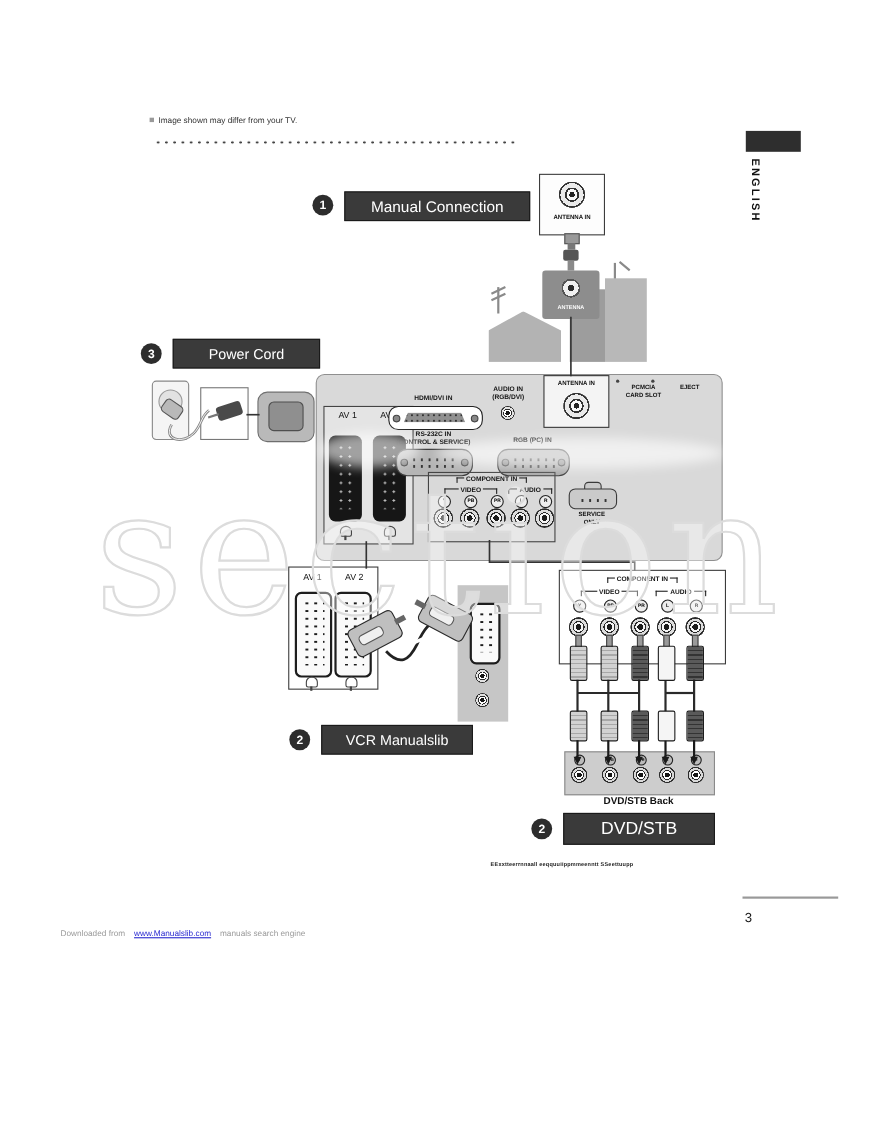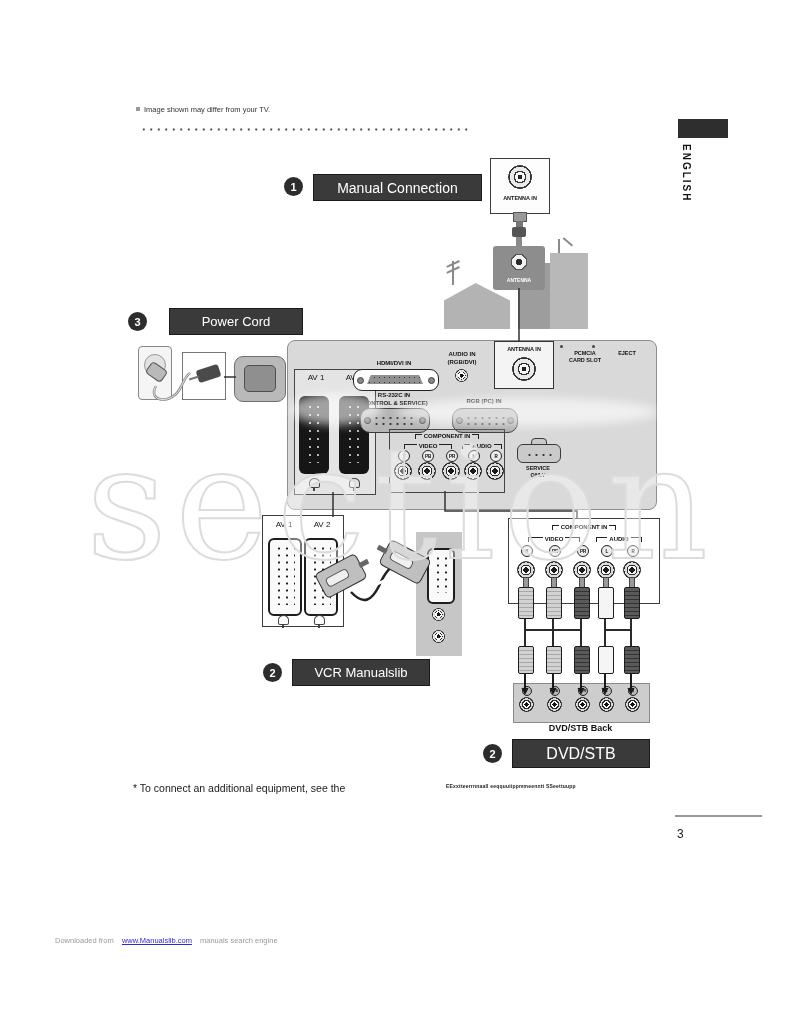--- a/index.html
+++ b/index.html
@@ -81,21 +81,21 @@
   <div class="abs" style="left:124px;top:6px;width:12px;height:1.5px;background:#8a8a8a;transform:rotate(40deg);"></div>
   <div class="abs" style="left:112px;top:18px;width:38px;height:76px;background:#b8b8b8;"></div>
 </div>
 
 <div class="abs" style="left:493px;top:246px;width:52px;height:44px;background:#8d8d8d;border-radius:3px;z-index:2;">
   <div class="abs" style="left:16px;top:6px;width:20px;height:20px;border-radius:50%;background:radial-gradient(circle,#2a2a2a 0 3px,#f0f0f0 3px 7px,#555 7px 8.5px,rgba(0,0,0,0) 8.5px);"></div>
   <div class="abs" style="left:0;top:31px;width:52px;text-align:center;font-size:5px;font-weight:bold;color:#fff;">ANTENNA</div>
 </div>
 
 <div class="abs num-circle" style="left:128px;top:312px;">3</div>
-<div class="abs hdr-box" style="left:169px;top:308px;width:132px;height:25px;font-size:13px;">Power Cord</div>
+<div class="abs hdr-box" style="left:157px;top:308px;width:132px;height:25px;font-size:13px;">Power Cord</div>
 
 <div class="abs" style="left:138px;top:346px;width:32px;height:52px;background:#f5f5f5;border:1.5px solid #888;border-radius:4px;z-index:3;">
   <div class="abs" style="left:5px;top:7px;width:20px;height:20px;border-radius:50%;background:#e2e2e2;border:1px solid #999;"></div>
   <div class="abs" style="left:8px;top:18px;width:17px;height:12px;background:#b9b9b9;border:1px solid #555;border-radius:4px;transform:rotate(35deg);"></div>
 </div>
 <div class="abs" style="left:182px;top:352px;width:42px;height:46px;background:#fff;border:1px solid #777;z-index:3;">
   <div class="abs" style="left:14px;top:14px;width:23px;height:13px;background:#4a4a4a;border-radius:3px;transform:rotate(-18deg);"></div>
   <div class="abs" style="left:6px;top:24px;width:10px;height:2px;background:#777;transform:rotate(-18deg);"></div>
 </div>
 <div class="abs" style="left:234px;top:356px;width:50px;height:44px;background:#b9b9b9;border:1.5px solid #6e6e6e;border-radius:9px;z-index:3;">
@@ -329,29 +329,28 @@
   <polygon points="549.5,688 556.5,688 553,695" fill="#1a1a1a"></polygon>
   <line x1="581" y1="672" x2="581" y2="689" stroke="#1a1a1a" stroke-width="2"></line>
   <polygon points="577.5,688 584.5,688 581,695" fill="#1a1a1a"></polygon>
   <line x1="605" y1="672" x2="605" y2="689" stroke="#1a1a1a" stroke-width="2"></line>
   <polygon points="601.5,688 608.5,688 605,695" fill="#1a1a1a"></polygon>
   <line x1="631" y1="672" x2="631" y2="689" stroke="#1a1a1a" stroke-width="2"></line>
   <polygon points="627.5,688 634.5,688 631,695" fill="#1a1a1a"></polygon>
 </svg>
 
 <div class="abs" style="left:133px;top:781px;width:330px;font-size:10.5px;color:#1a1a1a;line-height:1.35;">
-  <div>* To connect an additional equipment, see the</div>
 </div>
 
 <div class="abs" style="left:446px;top:783px;width:200px;font-size:5px;letter-spacing:.2px;color:#222;font-weight:bold;">EExxtteerrnnaall eeqquuiippmmeenntt SSeettuupp</div>
 
 <div class="abs" style="left:675px;top:815px;width:87px;height:2px;background:#999;"></div>
 <div class="abs" style="left:677px;top:827px;font-size:12px;color:#1a1a1a;">3</div>
 
-<div class="abs" style="left:55px;top:936px;font-size:7.5px;color:#9a9a9a;">
+<div class="abs" style="left:55px;top:844px;font-size:7.5px;color:#9a9a9a;">
   <span>Downloaded from</span>
   <a href="#" style="color:#2b2bd0;text-decoration:underline;margin:0 6px;">www.Manualslib.com</a>
   <span>manuals search engine</span>
 </div>
 
 <div class="abs blob" style="left:290px;top:393px;width:92px;height:32px;"></div>
 <div class="abs blob" style="left:396px;top:398px;width:262px;height:28px;"></div>
 <div class="abs watermark" style="left:86px;top:424px;">section</div>
 
 </body></html>

